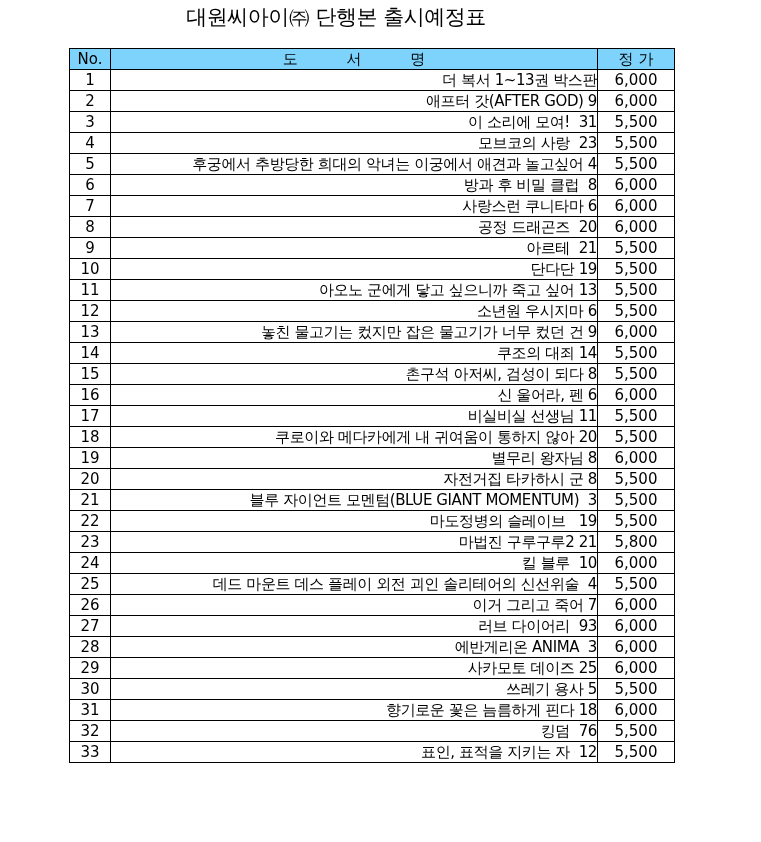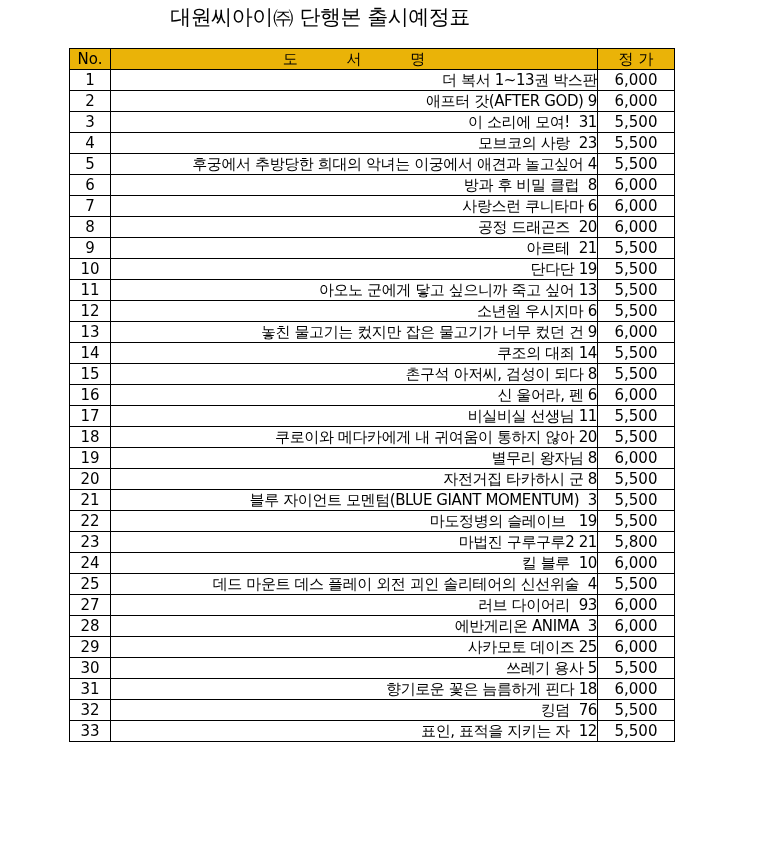--- a/index.html
+++ b/index.html
@@ -10,21 +10,21 @@
   body {
     width: 761px;
     height: 842px;
     position: relative;
     font-family: "DejaVu Sans", "Liberation Sans", sans-serif;
     color: #000;
     overflow: hidden;
   }
   .page-title {
     position: absolute;
-    left: 0;
+    left: 16px;
     width: 640px;
     top: 3px;
     text-align: center;
     font-size: 21px;
     letter-spacing: -0.5px;
     color: #000;
   }
   table.release {
     position: absolute;
     left: 69px;
@@ -41,21 +41,21 @@
     border: 1px solid #000;
     height: 20px;
     padding: 0;
     font-size: 15px;
     line-height: 20px;
     white-space: nowrap;
     overflow: hidden;
     color: #000;
   }
   table.release th {
-    background: #eab308;
+    background: #7dd3fc;
     font-weight: normal;
     text-align: center;
   }
   td.no {
     text-align: center;
   }
   td.title {
     text-align: right;
     padding-left: 3px;
     letter-spacing: -0.4px;
@@ -206,20 +206,25 @@
         <td class="no">24</td>
         <td class="title" style="white-space: pre;">킬 블루  10</td>
         <td class="price">6,000</td>
       </tr>
       <tr>
         <td class="no">25</td>
         <td class="title" style="white-space: pre;">데드 마운트 데스 플레이 외전 괴인 솔리테어의 신선위술  4</td>
         <td class="price">5,500</td>
       </tr>
       <tr>
+        <td class="no">26</td>
+        <td class="title" style="white-space: pre;">이거 그리고 죽어 7</td>
+        <td class="price">6,000</td>
+      </tr>
+      <tr>
         <td class="no">27</td>
         <td class="title" style="white-space: pre;">러브 다이어리  93</td>
         <td class="price">6,000</td>
       </tr>
       <tr>
         <td class="no">28</td>
         <td class="title" style="white-space: pre;">에반게리온 ANIMA  3</td>
         <td class="price">6,000</td>
       </tr>
       <tr>

